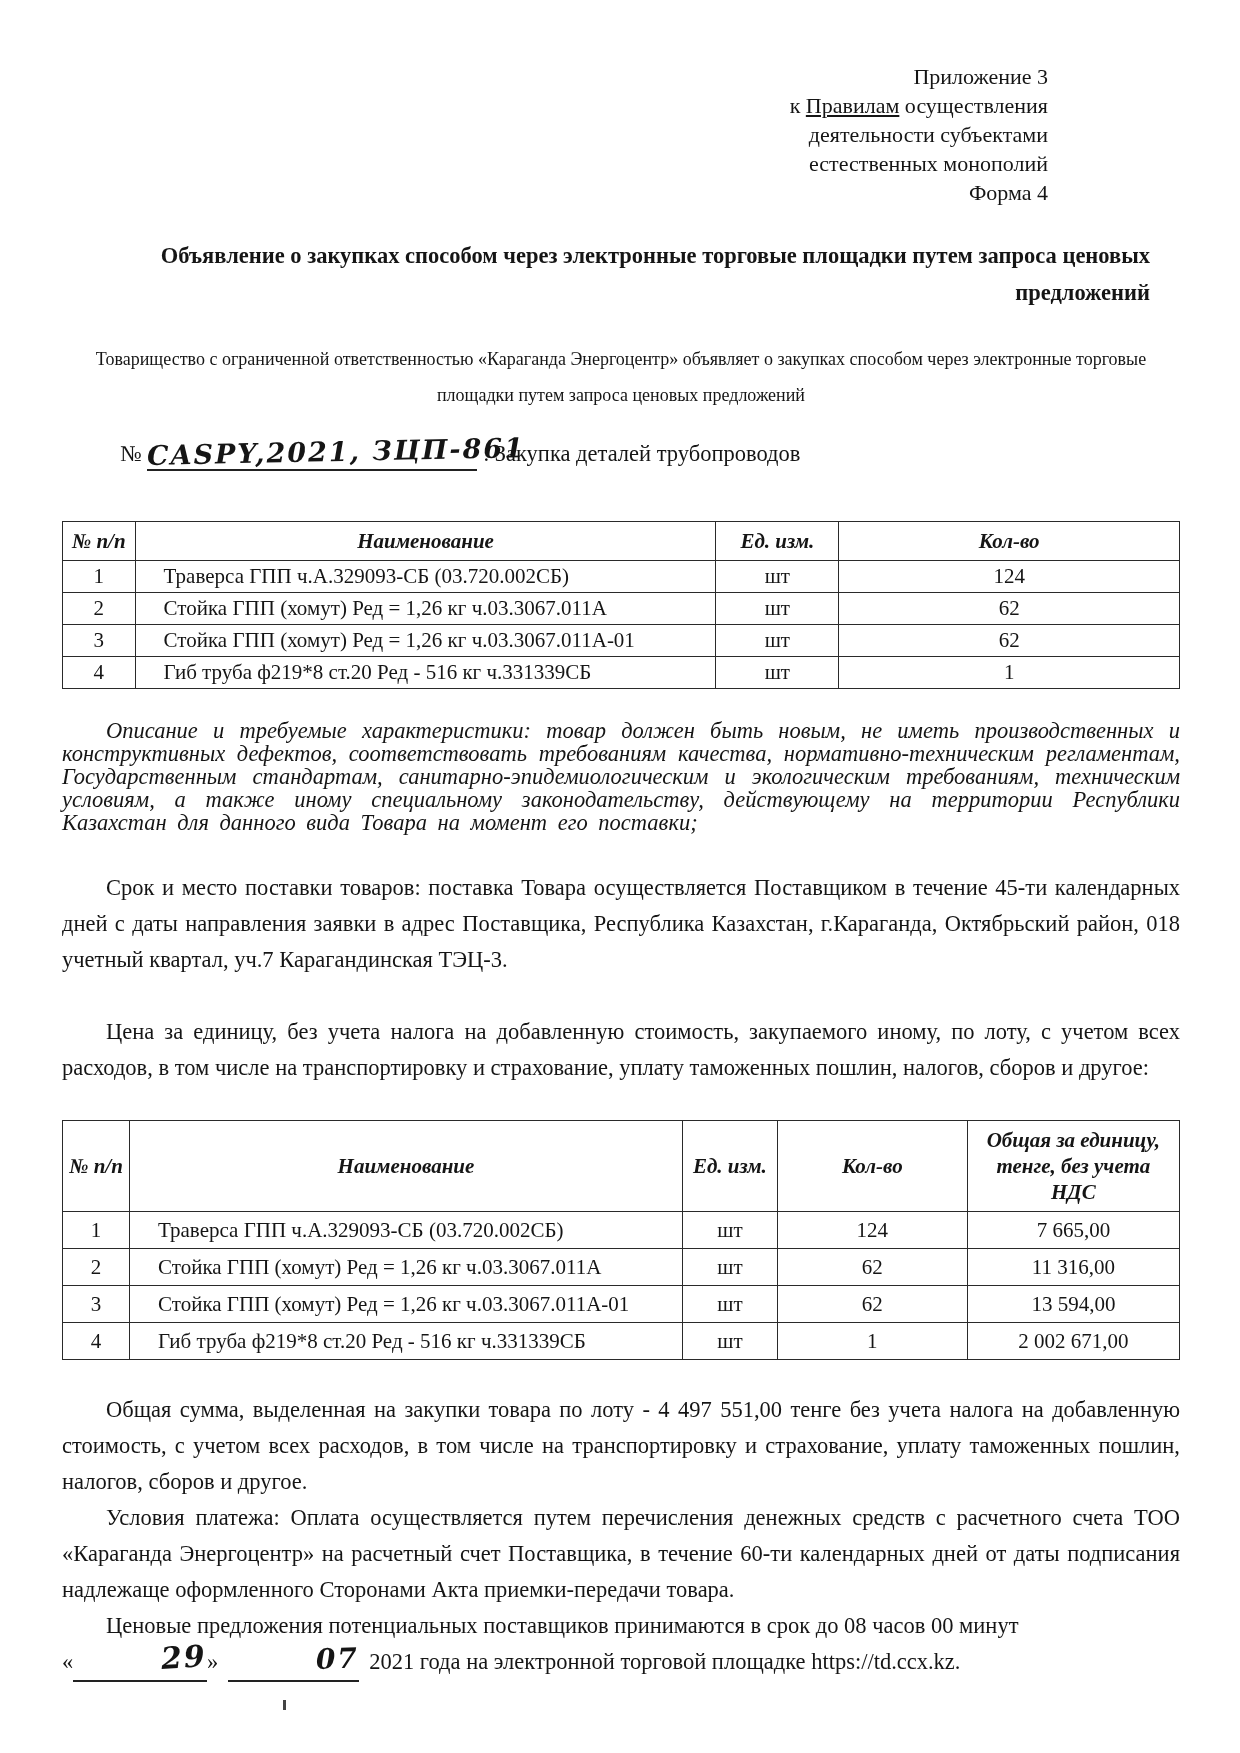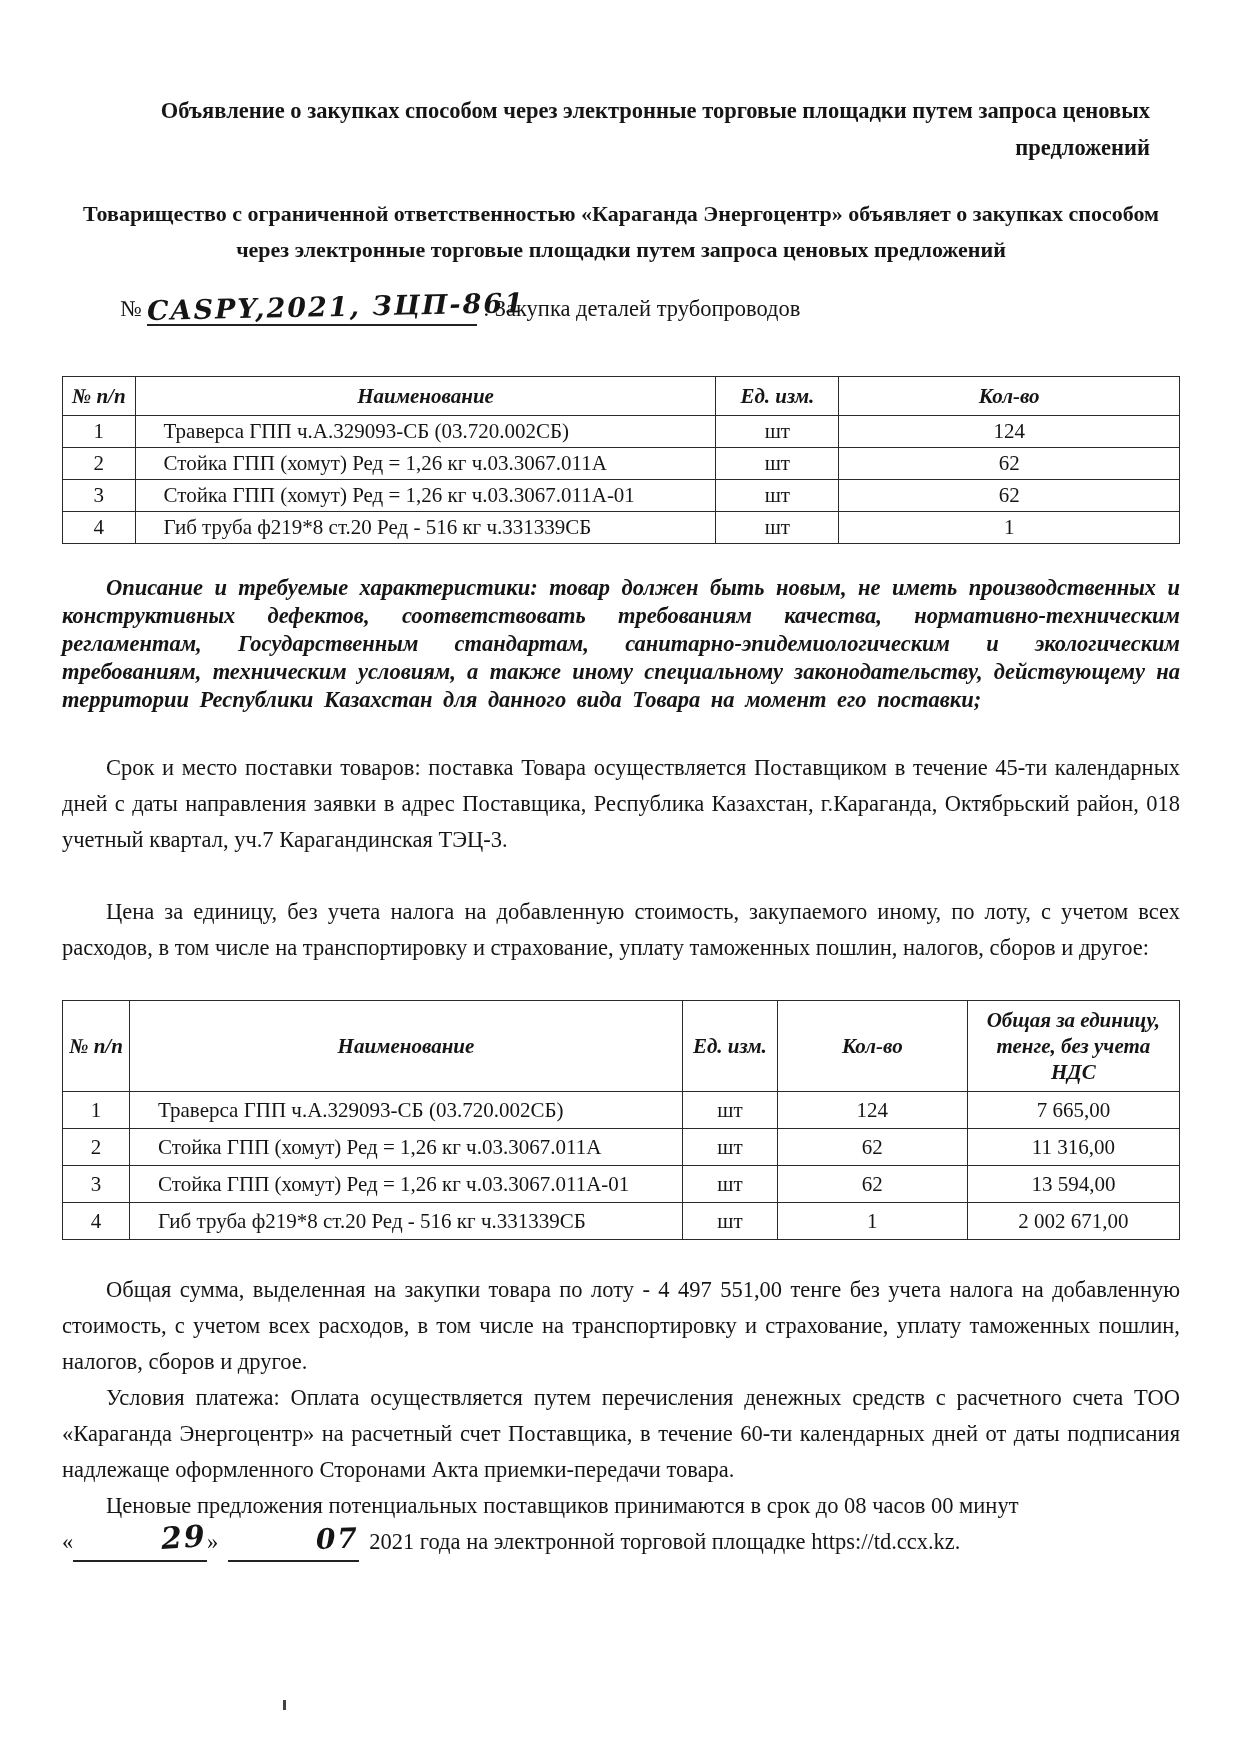--- a/index.html
+++ b/index.html
@@ -24,22 +24,22 @@
 
   .title{
     text-align:right;
     font-weight:bold;
     font-size:22.5px;
     line-height:37px;
     margin:30px 30px 0 30px;
   }
   .subtitle{
     text-align:center;
-    font-weight:bold;
-    font-size:22px;
+    font-weight:normal;
+    font-size:18px;
     line-height:36px;
     margin:30px 20px 0 20px;
   }
 
   .number-line{
     margin-top:26px;
     font-size:22.5px;
     padding-left:58px;
     white-space:nowrap;
   }
@@ -83,23 +83,23 @@
     padding:6px 4px;
   }
   td{text-align:center;line-height:27px;}
   td.name{text-align:left;padding-left:28px;}
   .t2 td{line-height:30px;padding-top:3px;padding-bottom:3px;}
 
   
   .desc{
     margin:30px 0 0 0;
     font-size:22.5px;
-    font-weight:bold;
+    font-weight:normal;
     font-style:italic;
-    line-height:28px;
+    line-height:23px;
     text-align:justify;
     text-indent:44px;
     word-spacing:5px;
   }
   .body-p{
     margin:36px 0 0 0;
     font-size:22.5px;
     line-height:36px;
     text-align:justify;
     text-indent:44px;
@@ -132,20 +132,27 @@
     width:3px;
     height:10px;
     background:#444;
   }
 </style>
 </head>
 <body>
 
 <div class="page">
 
+  <div class="appendix">
+    <div>Приложение 3</div>
+    <div><span>к </span><span class="u">Правилам</span><span> осуществления</span></div>
+    <div>деятельности субъектами</div>
+    <div>естественных монополий</div>
+    <div>Форма 4</div>
+  </div>
 
   <p class="title">Объявление о закупках способом через электронные торговые площадки путем запроса ценовых предложений</p>
 
   <p class="subtitle">Товарищество с ограниченной ответственностью «Караганда Энергоцентр» объявляет о закупках способом через электронные торговые площадки путем запроса ценовых предложений</p>
 
   <div class="number-line">
     <span>№</span><span class="fill-line"><span class="hand hand-number">CASPY,2021, ЗЦП-861</span></span><span>. Закупка деталей трубопроводов</span>
   </div>
 
   <table class="t1">

